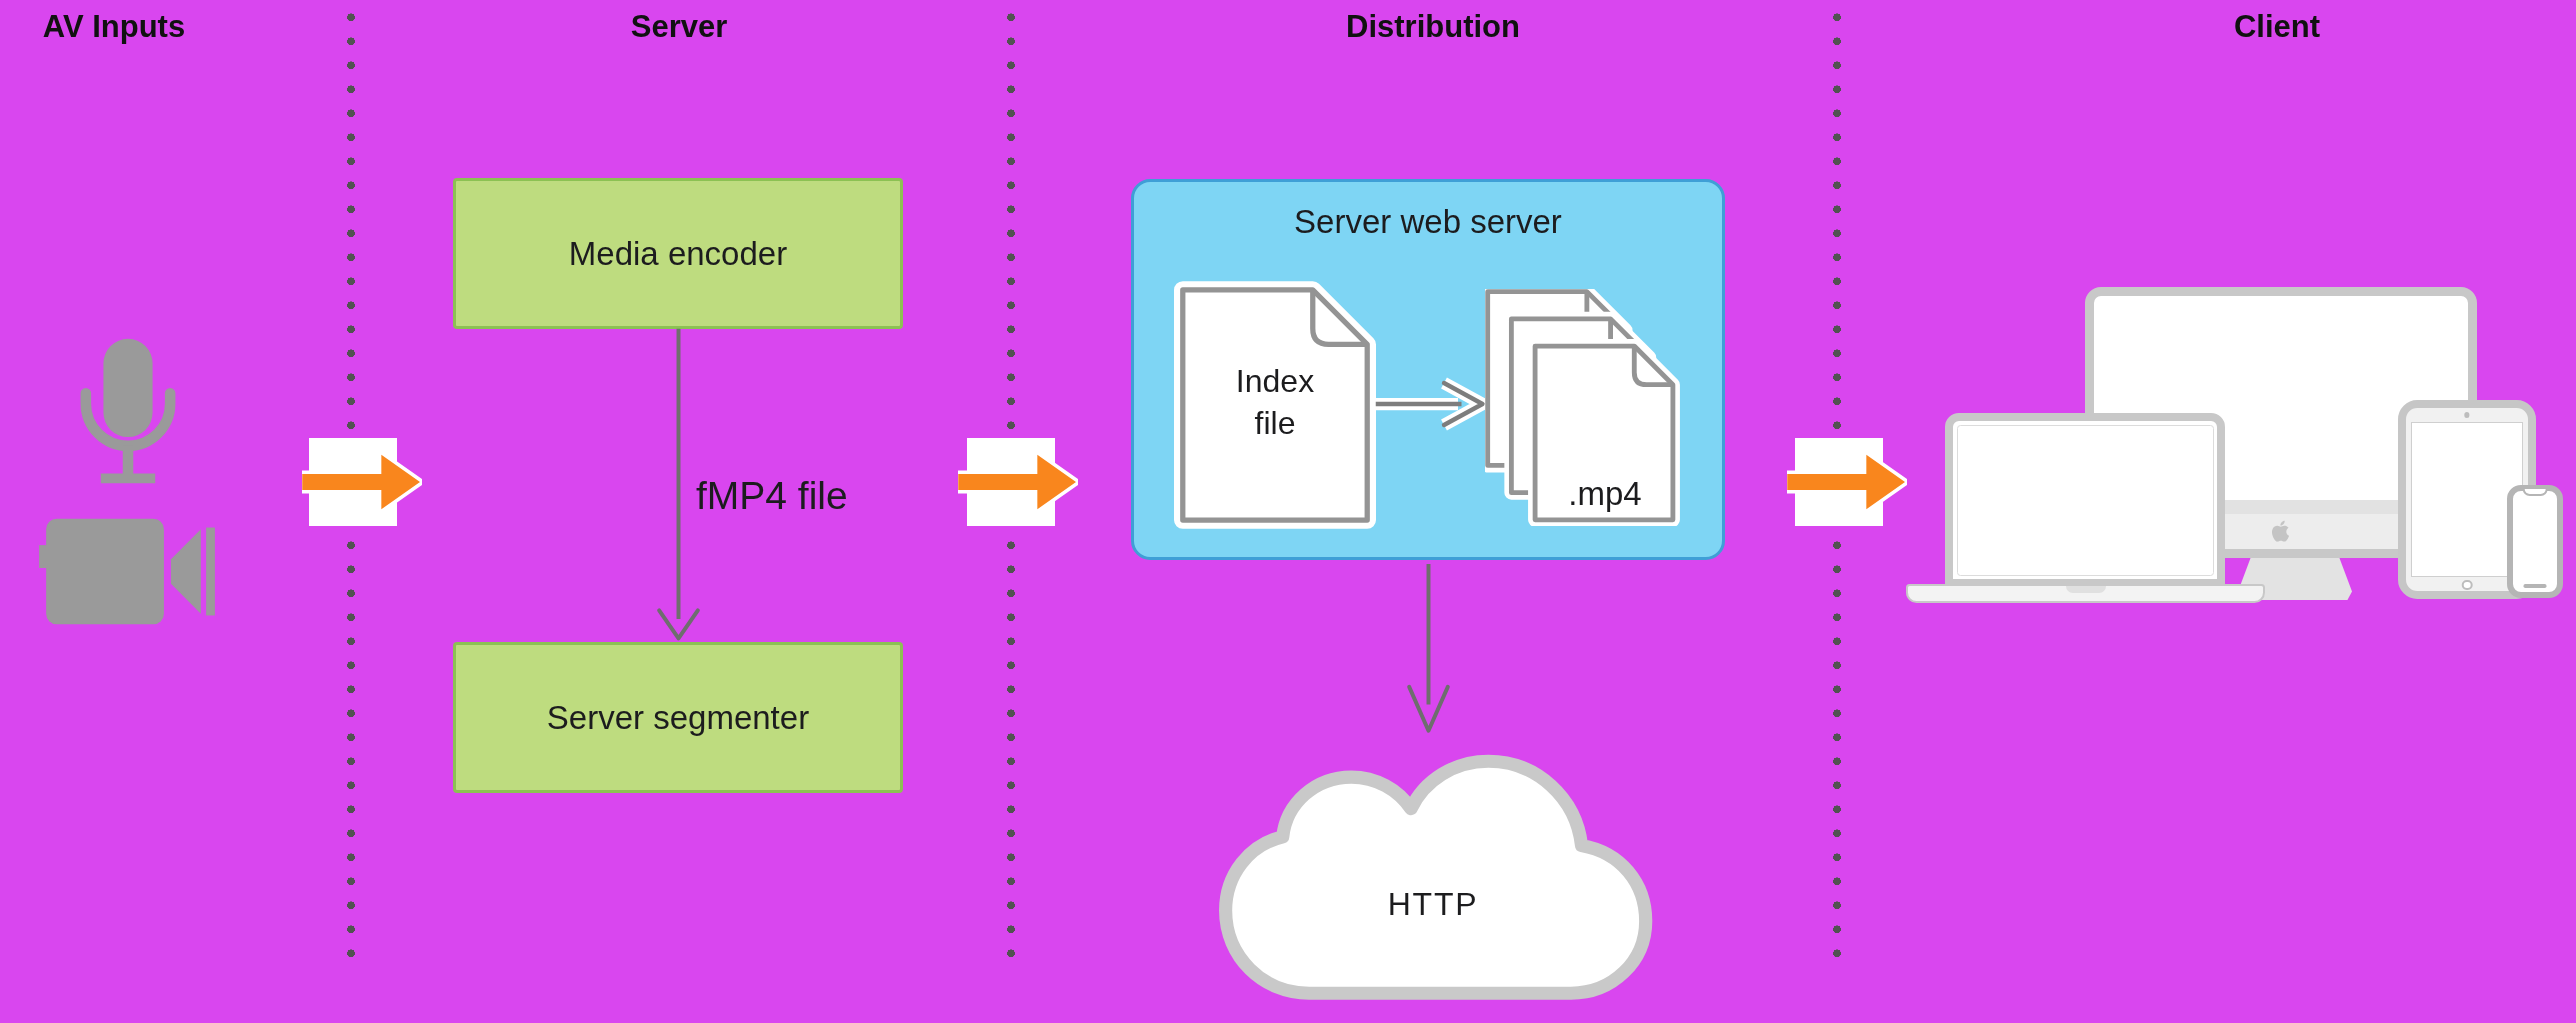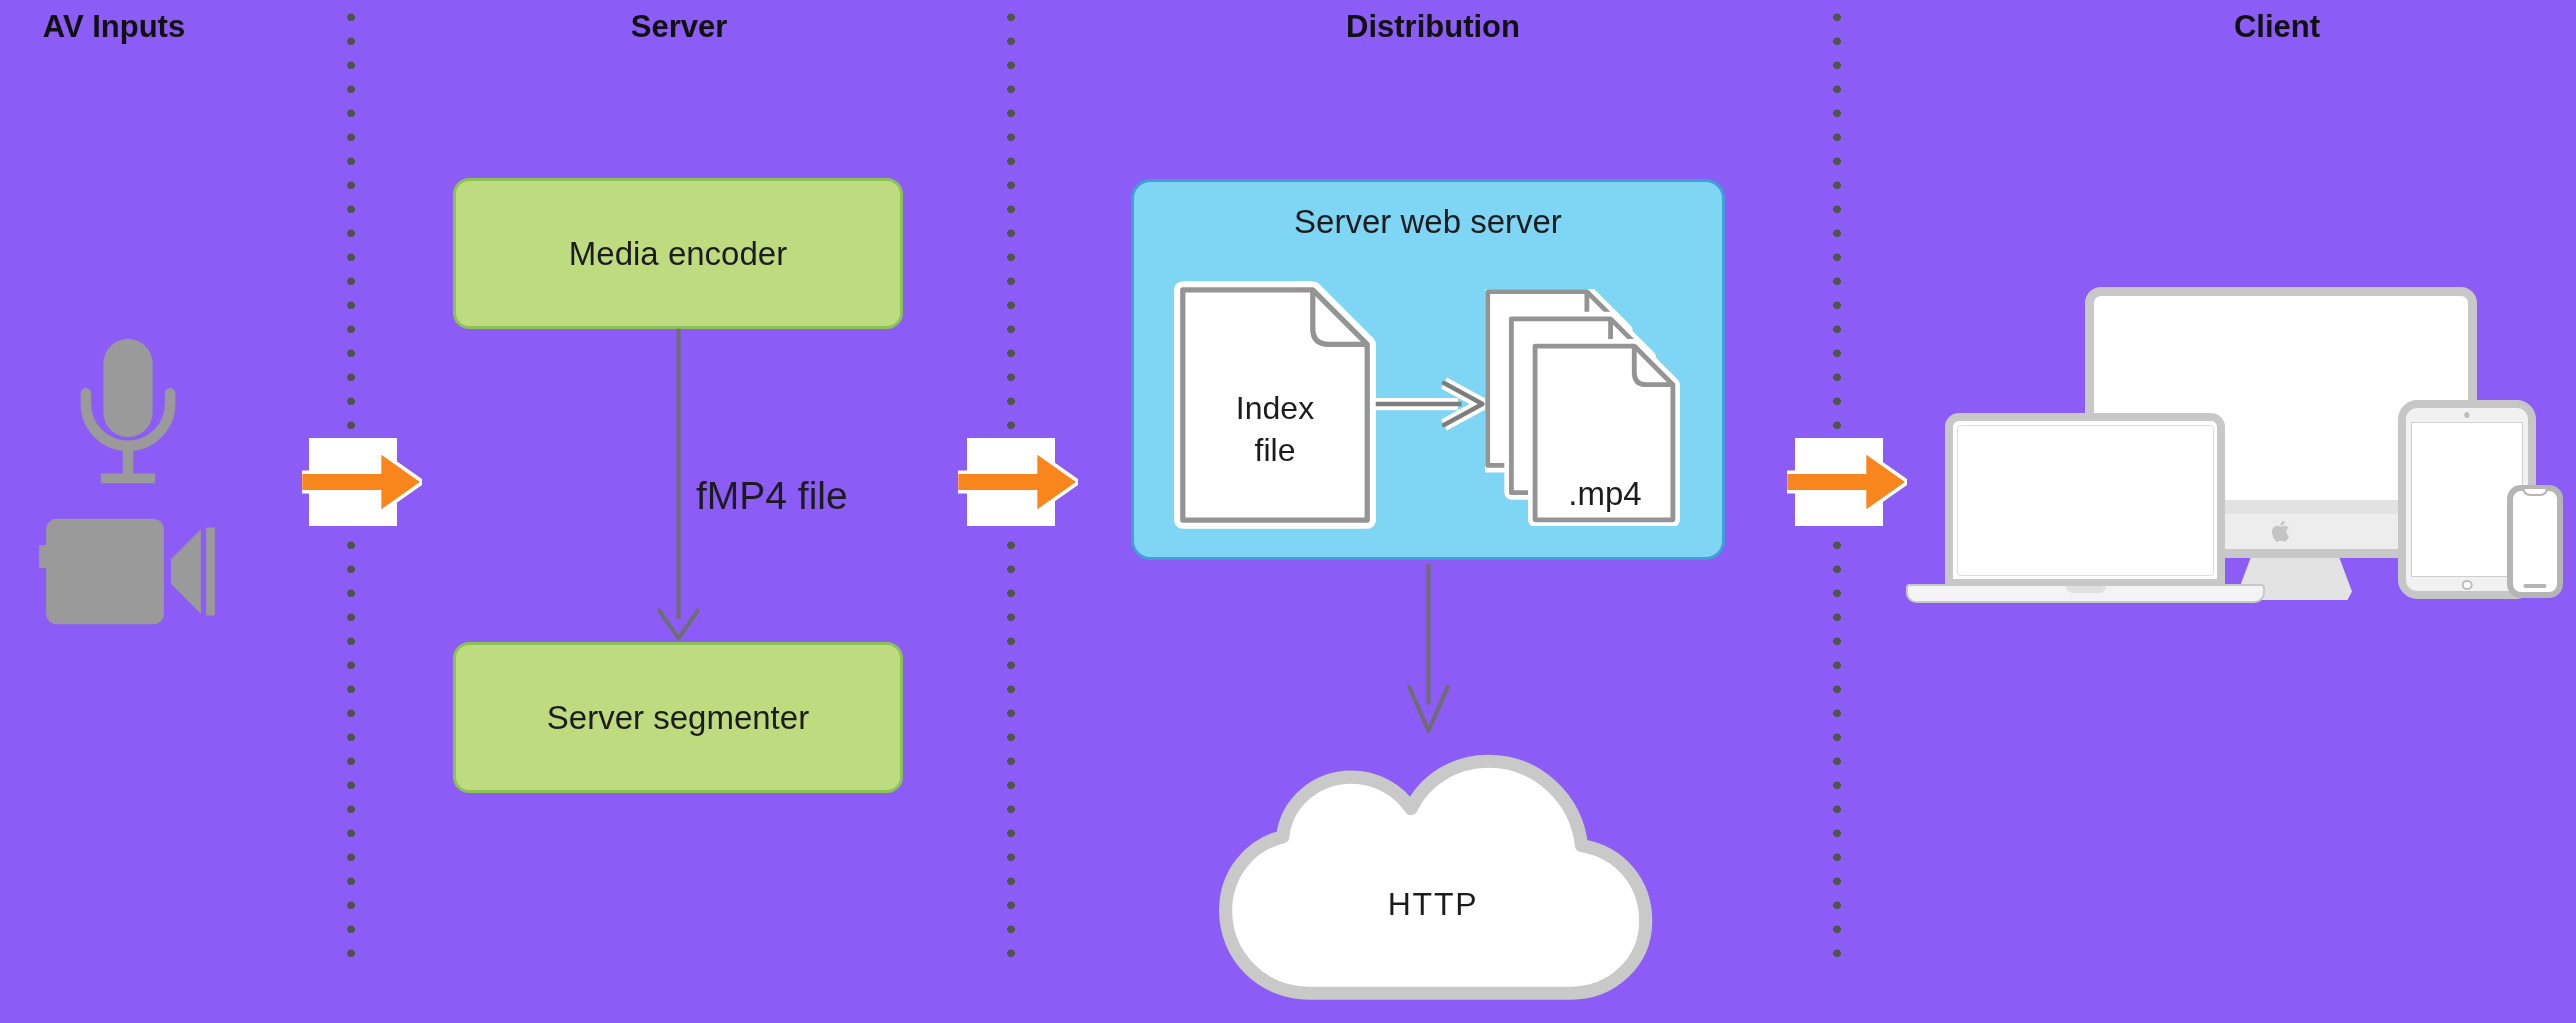--- a/index.html
+++ b/index.html
@@ -1,32 +1,32 @@
 <!DOCTYPE html>
 <html style="font-size:14px"><head>
 <meta charset="utf-8">
 <style>
   html,body{margin:0;padding:0;background:#ffffff;}
   #canvas{
-    position:relative;width:2576px;height:1023px;background:#8b5cf6;overflow:hidden;
+    position:relative;width:2576px;height:1023px;background:#d946ef;overflow:hidden;
     font-family:"Liberation Sans","DejaVu Sans",sans-serif;color:#1d1d1f;
   }
   .abs{position:absolute;}
   .col-header{
     position:absolute;top:8.8px;transform:translateX(-50%);
     font-size:31px;font-weight:bold;white-space:nowrap;color:#111;
   }
   .dotted-sep{
     position:absolute;top:13px;width:8px;height:945px;
     background-image:radial-gradient(circle 4px at 4px 4.4px,#525252 97%,rgba(0,0,0,0) 100%);
     background-size:8px 24px;background-repeat:repeat-y;
   }
   .green-box{
     position:absolute;left:453px;width:450px;height:151px;box-sizing:border-box;
-    background:#bedc7f;border:3.1px solid #8cc153;border-radius:16px;
+    background:#bedc7f;border:3.1px solid #8cc153;border-radius:4px;
     display:flex;align-items:center;justify-content:center;
   }
   .green-box .lbl{font-size:33px;color:#1c1c1e;}
   .blue-box{
     position:absolute;left:1131px;top:179px;width:594px;height:381px;box-sizing:border-box;
     background:#7ed5f4;border:3.1px solid #3f9fd6;border-radius:19.3px;
   }
   .blue-title{position:absolute;left:0;right:0;top:21px;text-align:center;font-size:33px;color:#1c1c1e;}
   .flow-label{
     position:absolute;transform:translateY(-50%);font-size:39px;color:#1c1c1e;white-space:nowrap;margin-top:17px;
@@ -141,21 +141,21 @@
 
   <div class="blue-box">
     <div class="blue-title">Server web server</div>
   </div>
 
   <svg class="abs" style="left:1174px;top:281px;" width="202" height="248" viewBox="0 0 230 282">
     <path d="M10 10 H158 L220 72 V272 H10 Z" fill="none" stroke="#ffffff" stroke-width="20" stroke-linejoin="round"></path>
     <path d="M10 10 H158 L220 72 V272 H10 Z" fill="#ffffff" stroke="#949494" stroke-width="6" stroke-linejoin="round"></path>
     <path d="M158 10 V54 Q158 72 176 72 H220" fill="none" stroke="#949494" stroke-width="6"></path>
   </svg>
-  <div class="doc-text" style="left:1187px;top:360px;width:176px;margin-top:27px;">
+  <div class="doc-text" style="left:1187px;top:360px;width:176px;">
     <div>Index</div>
     <div>file</div>
   </div>
 
   <svg class="abs" style="left:1370px;top:376px;" width="120" height="56" viewBox="0 0 136 64">
     <line x1="6" y1="32" x2="100" y2="32" stroke="#ffffff" stroke-width="14"></line>
     <polyline points="84,8 128,32 84,56" fill="none" stroke="#ffffff" stroke-width="14" stroke-linejoin="round"></polyline>
     <line x1="6" y1="32" x2="104" y2="32" stroke="#7d7d7d" stroke-width="5"></line>
     <polyline points="84,8 128,32 84,56" fill="none" stroke="#7d7d7d" stroke-width="5" stroke-linecap="round" stroke-linejoin="round"></polyline>
   </svg>

